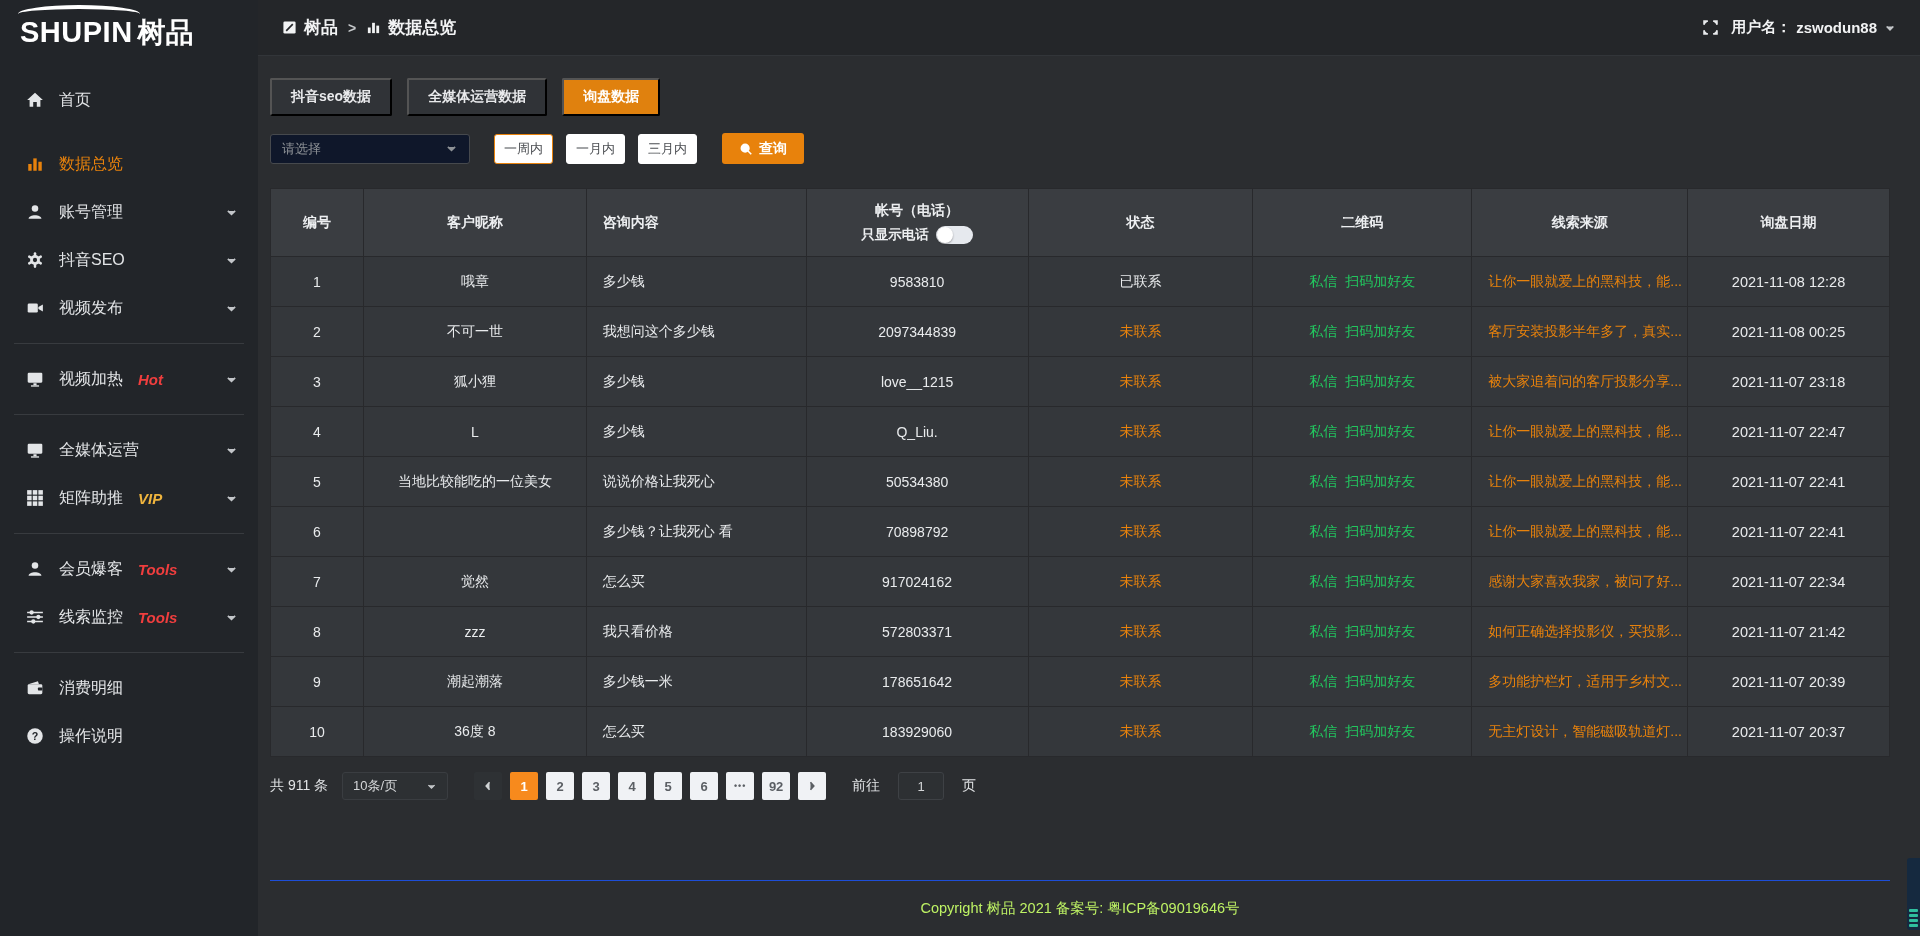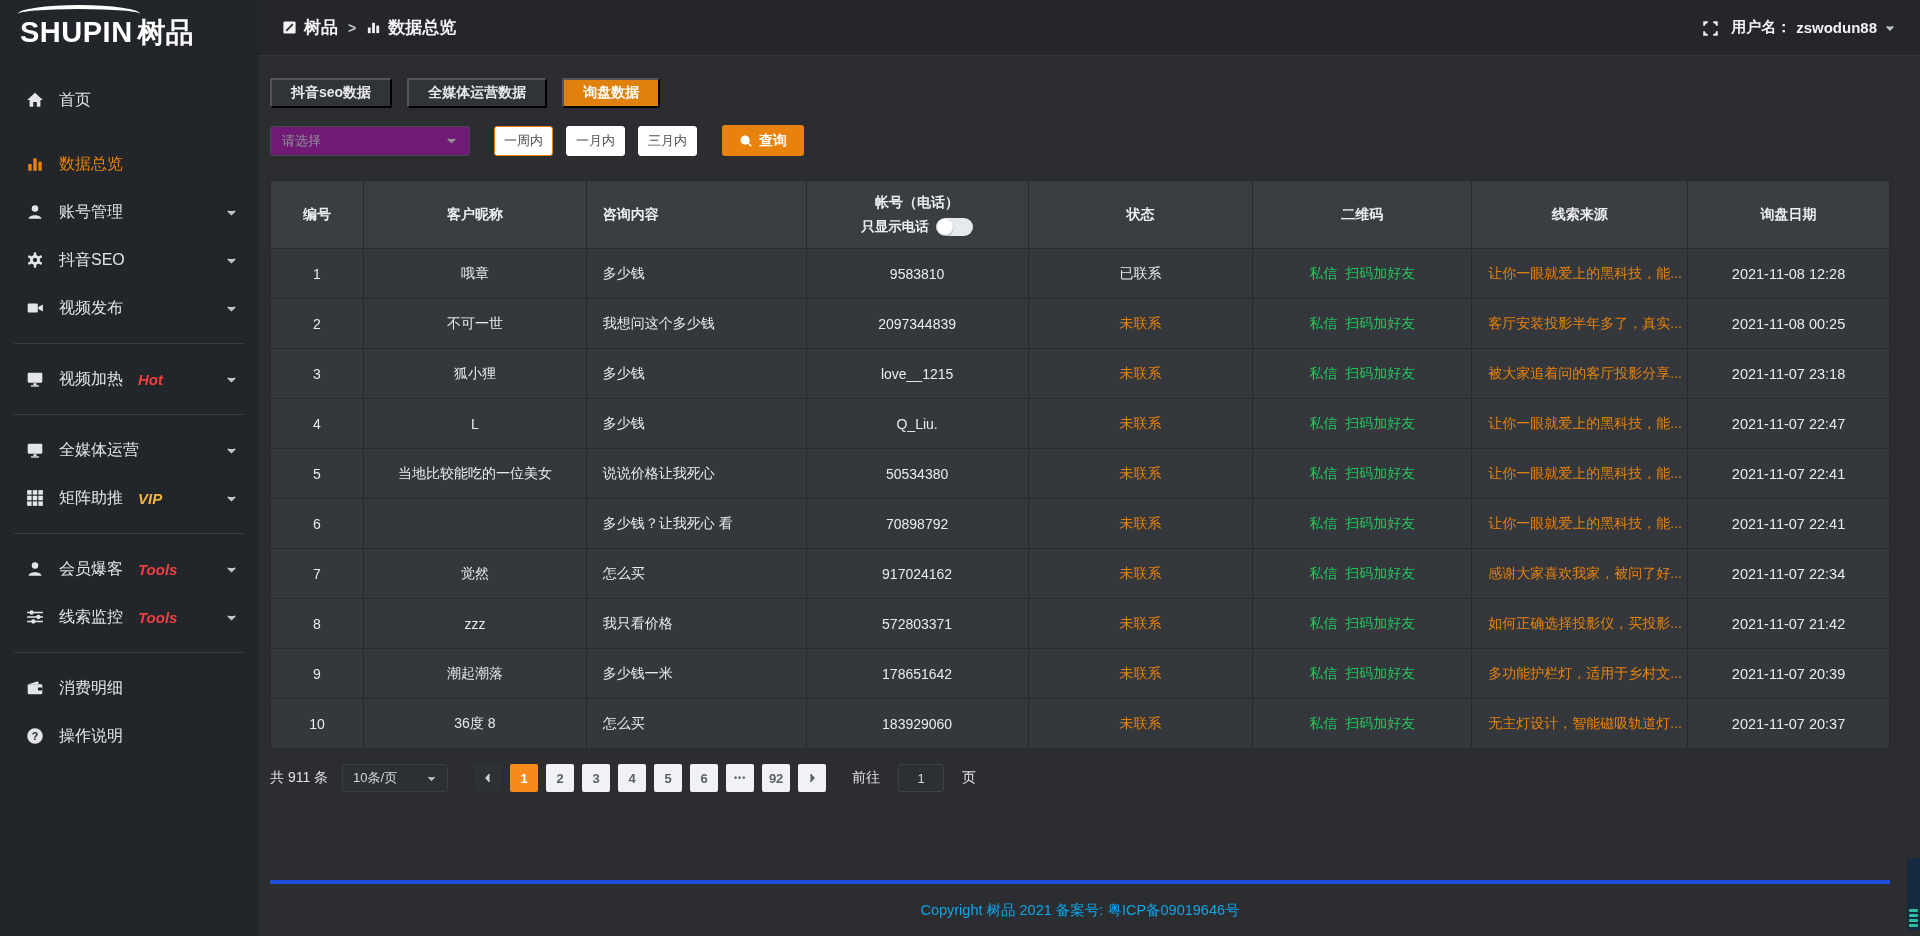--- a/index.html
+++ b/index.html
@@ -23,33 +23,33 @@
   .badge { font-style:italic; font-weight:bold; font-size:15px; margin-left:15px; }
   .chevron { margin-left:auto; width:13px; height:13px; color:#c3c6c9; flex:none; }
   .menu-divider { height:1px; background:#383b3f; margin:11px 14px; }
 
   
   .main { flex:1; display:flex; flex-direction:column; min-width:0; }
   .topbar { height:56px; background:#242629; border-bottom:1px solid #323539; display:flex; align-items:center; padding:0 24px 0 24px; color:#f2f3f4; flex:none; }
   .breadcrumb { display:flex; align-items:center; font-size:17px; font-weight:bold; gap:7px; }
   .bc-icon { width:15px; height:15px; color:#f2f3f4; }
   .bc-sep { color:#c7cacc; font-size:14px; font-weight:bold; padding:0 3px; }
-  .topbar-right { margin-left:auto; display:flex; align-items:flex-end; gap:12px; }
+  .topbar-right { margin-left:auto; display:flex; align-items:center; gap:12px; }
   .fs-icon { width:17px; height:17px; color:#e8eaec; cursor:pointer; }
   .username { font-size:15px; font-weight:bold; display:flex; align-items:center; gap:5px; cursor:pointer; }
   .username .chevron { width:12px; height:12px; margin-left:2px; }
 
   .content { flex:1; display:flex; flex-direction:column; padding:22px 30px 0 12px; min-height:0; }
 
   .tabs-row { display:flex; gap:15px; margin-bottom:17px; }
-  .tab-btn { background:#303337; color:#e9eaec; font-size:14px; font-weight:bold; padding:0 19px; height:30px; display:flex; align-items:center; border-radius:2px; cursor:pointer; }
+  .tab-btn { background:#303337; color:#e9eaec; font-size:14px; font-weight:bold; padding:0 19px; height:38px; display:flex; align-items:center; border-radius:2px; cursor:pointer; }
   .tab-btn.active { background:#e0810e; color:#fff; }
 
   .filter-row { display:flex; align-items:center; margin-bottom:24px; }
-  .select { width:200px; height:30px; background:#701a75; border:1px solid #46494d; border-radius:3px; display:flex; align-items:center; padding:0 11px; color:#8f9397; font-size:13px; cursor:pointer; margin-right:24px; }
+  .select { width:200px; height:30px; background:#0f172a; border:1px solid #46494d; border-radius:3px; display:flex; align-items:center; padding:0 11px; color:#8f9397; font-size:13px; cursor:pointer; margin-right:24px; }
   .select .chevron { margin-left:auto; color:#8f9397; }
   .range-btn { background:#fff; color:#4b4e52; height:30px; min-width:57px; padding:0 9px; display:flex; align-items:center; justify-content:center; font-size:13px; border-radius:3px; border:1px solid #fff; cursor:pointer; margin-right:13px; }
   .range-btn.active { border:1.5px solid #e8820c; }
   .query-btn { background:#e8820c; color:#fff; height:31px; padding:0 17px; border-radius:3px; display:flex; align-items:center; gap:6px; font-size:14px; font-weight:bold; margin-left:12px; cursor:pointer; border:none; }
   .search-icon { width:14px; height:14px; color:#fff; }
 
   
   table { width:100%; border-collapse:collapse; table-layout:fixed; background:#34373b; border:1px solid #28292c; }
   th, td { border:1px solid #28292c; }
   th { background:#3a3d41; font-size:14px; color:#edeff1; font-weight:bold; height:68px; text-align:center; }
@@ -71,21 +71,21 @@
   .page-list { display:flex; align-items:center; gap:8px; }
   .page-btn { min-width:28px; height:28px; border-radius:2px; background:#f0f2f5; color:#5b5f64; display:flex; align-items:center; justify-content:center; font-size:13px; font-weight:bold; cursor:pointer; border:none; padding:0 4px; }
   .page-btn.prev { background:#2e3134; color:#d0d3d5; }
   .page-btn.active { background:#f78a1d; color:#fff; }
   .page-btn.more { font-size:9px; letter-spacing:1px; }
   .page-btn .chevron { width:12px; height:12px; margin:0; color:inherit; }
   .goto { display:flex; align-items:center; gap:18px; margin-left:26px; }
   .goto-input { width:46px; height:28px; background:#2d3033; border:1px solid #3e4145; border-radius:3px; color:#d4d6d8; text-align:center; font-size:13px; font-family:inherit; }
 
   
-  .footer { margin-top:auto; border-top:4px solid #1d4ed8; height:56px; display:flex; align-items:center; justify-content:center; color:#0ea5e9; font-size:14.5px; flex:none; }
+  .footer { margin-top:auto; border-top:1px solid #1d4ed8; height:56px; display:flex; align-items:center; justify-content:center; color:#bef264; font-size:14.5px; flex:none; }
 
   .corner-widget { position:absolute; right:0; bottom:6px; width:13px; height:72px; background:#15293f; border-radius:3px 0 0 3px; display:flex; flex-direction:column; justify-content:flex-end; gap:2px; padding:3px 2px; }
   .corner-widget .stripe { height:3px; background:#2fbf9f; border-radius:1px; }
 </style>
 </head>
 <body>
 
 <div class="app">
 
   <aside class="sidebar">

